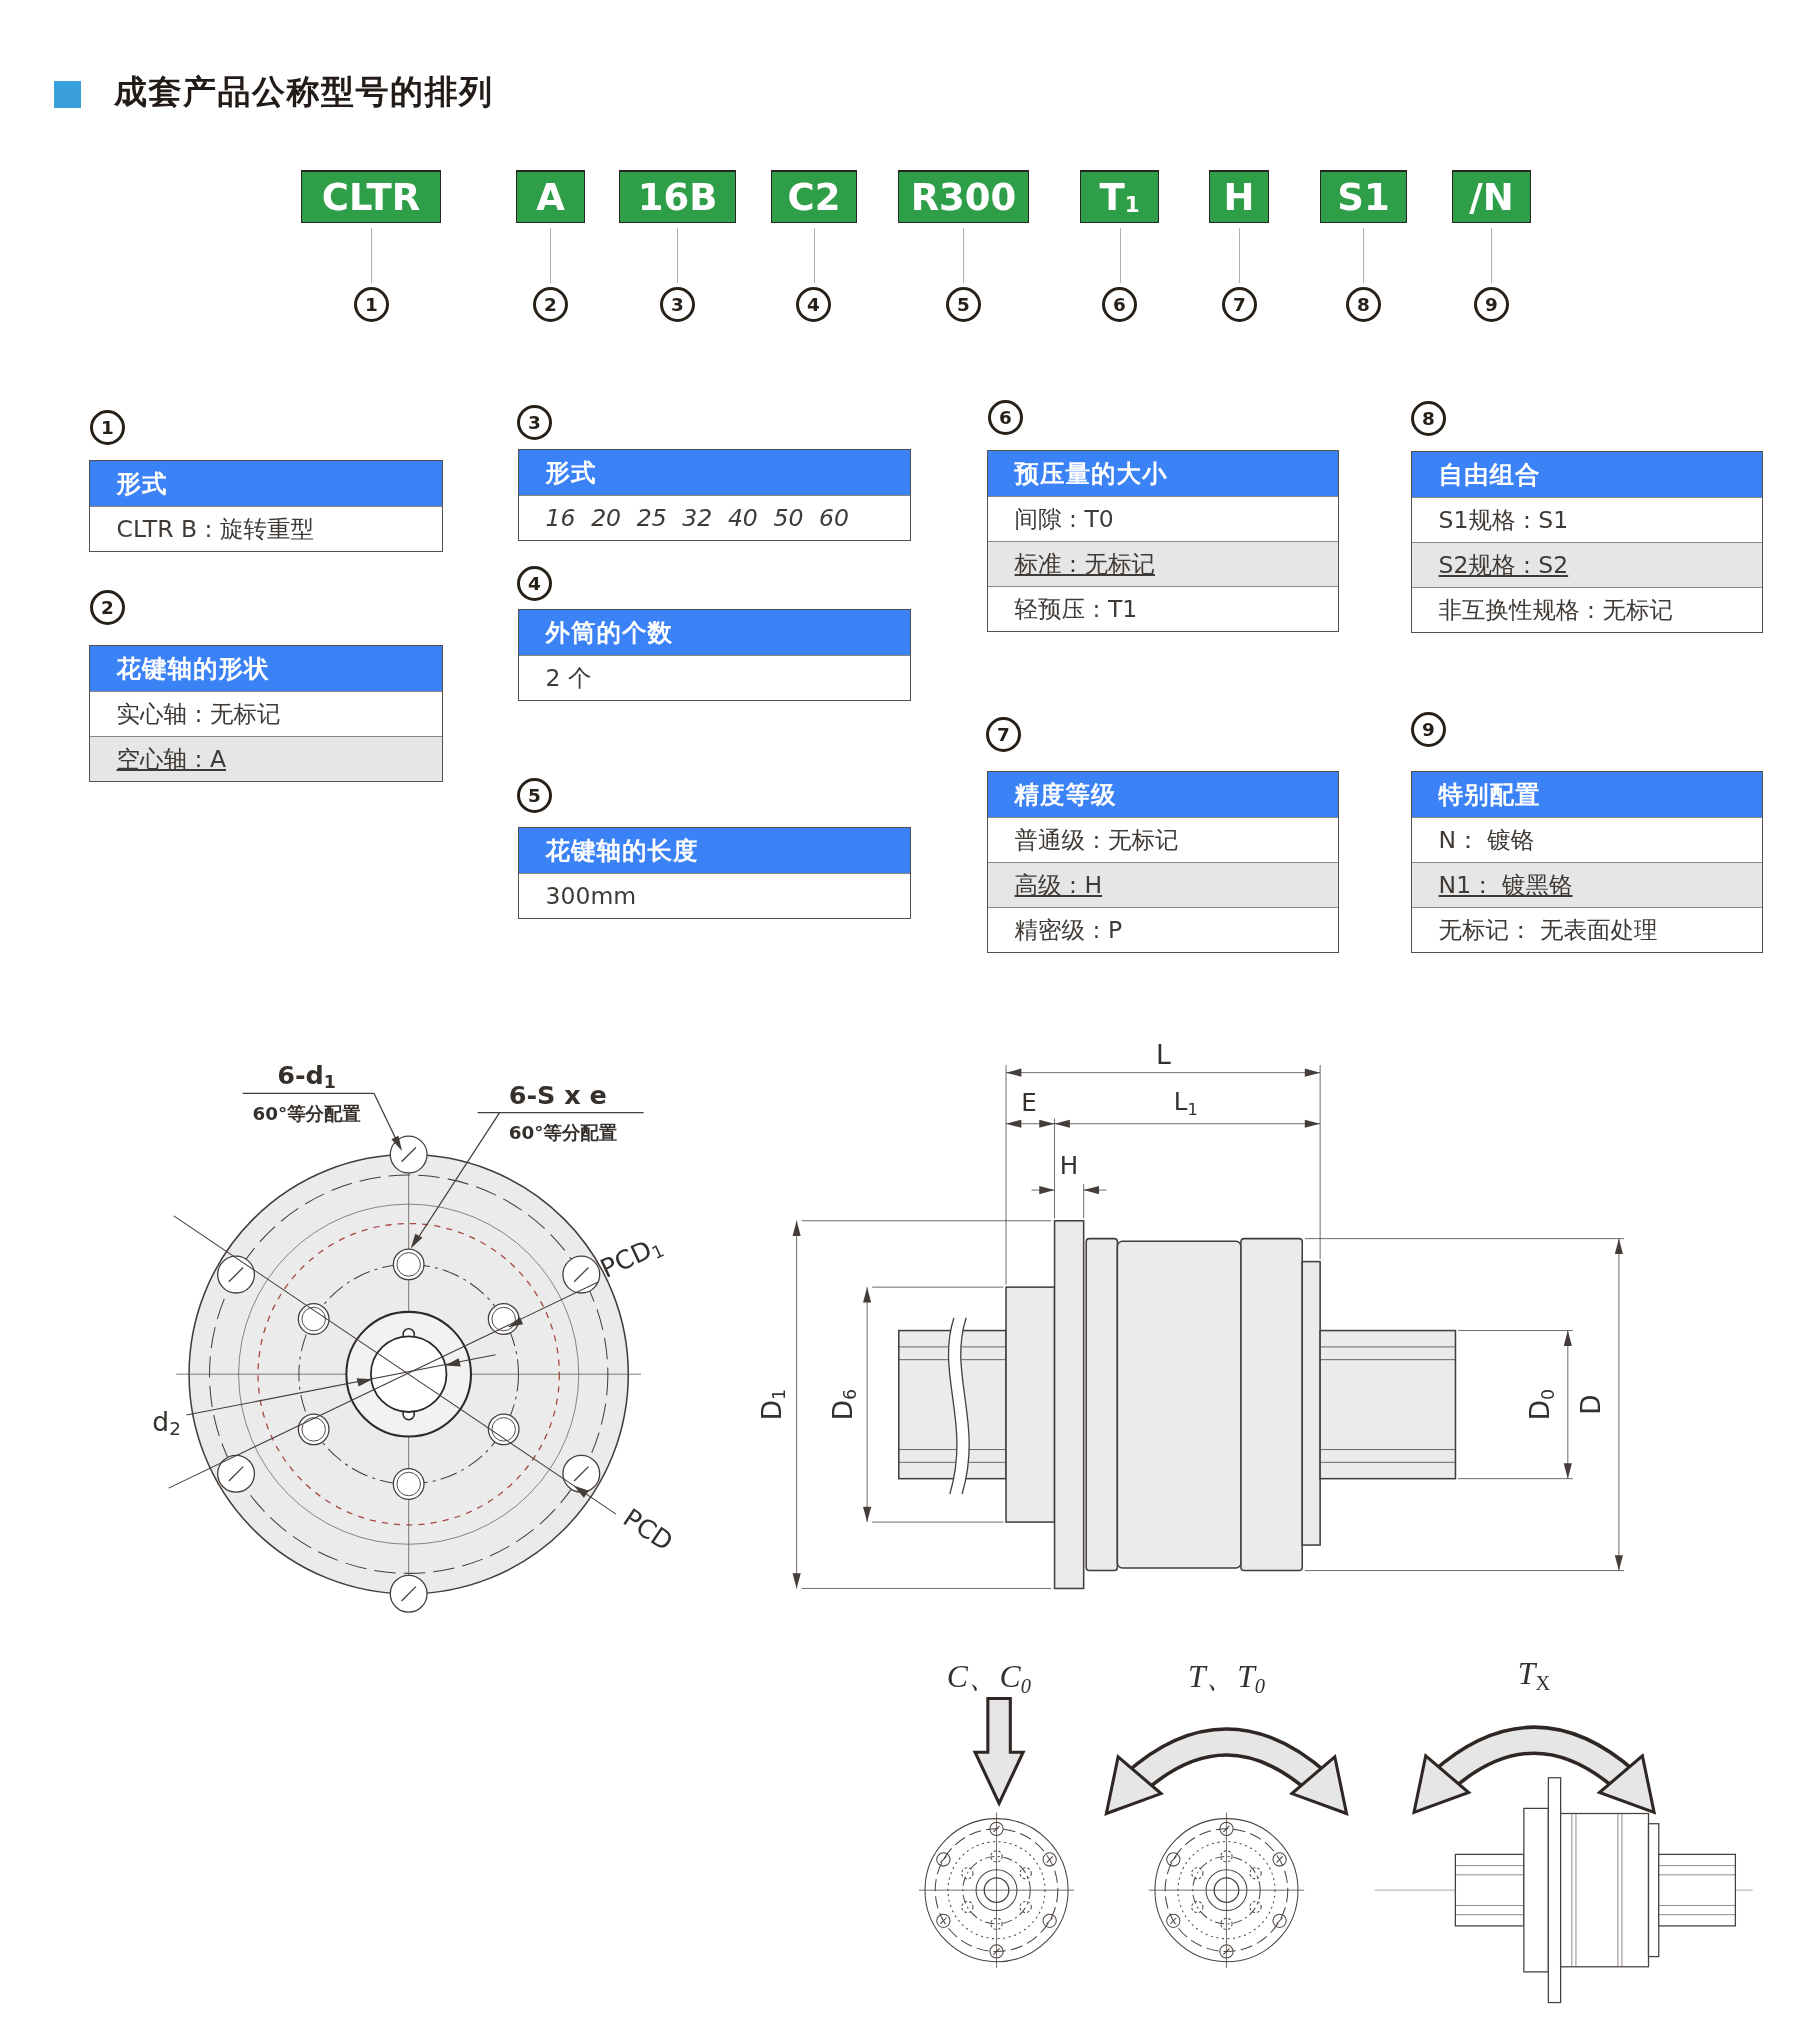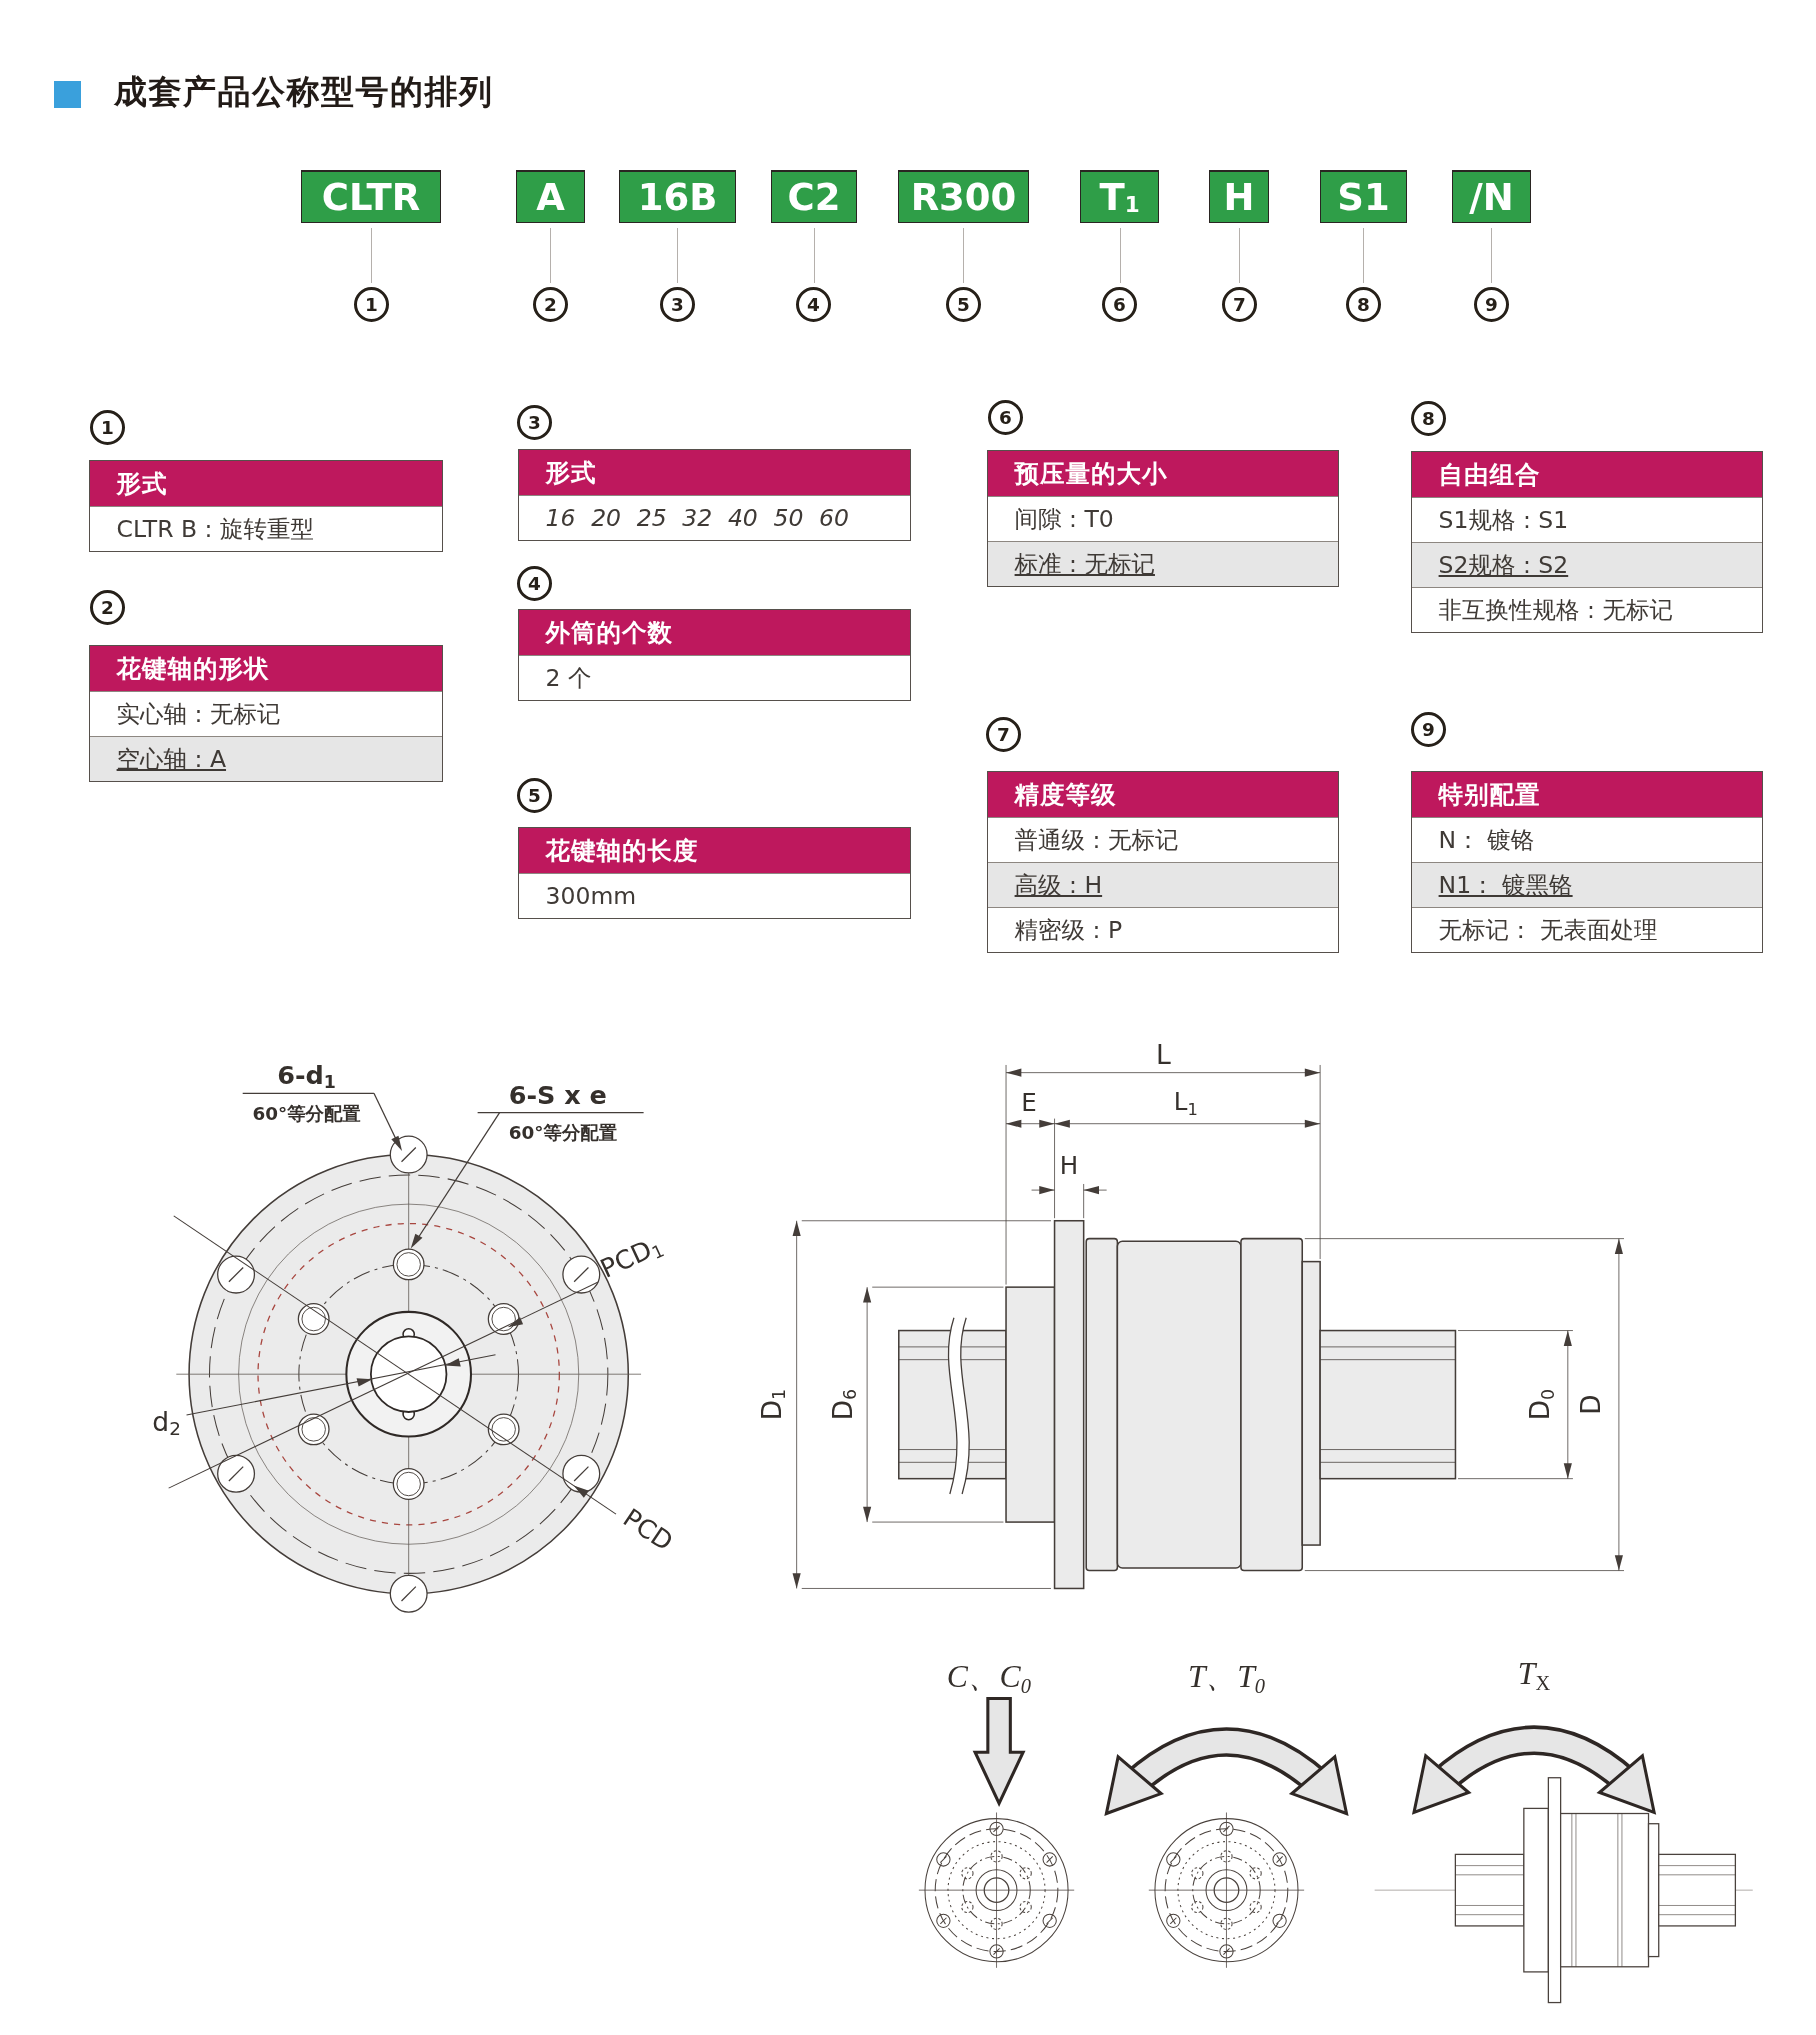--- a/index.html
+++ b/index.html
@@ -20,21 +20,21 @@
   .code-sub{font-size:21.5px;font-weight:bold;align-self:flex-end;margin-bottom:5.1px;}
   .code-line{position:absolute;top:228px;width:1px;height:55px;background:#b5b0ac;}
   .badge{
     position:absolute;width:29px;height:29px;border:3.1px solid #262019;border-radius:50%;
     background:#ffffff;display:flex;align-items:center;justify-content:center;
     font-size:18.4px;font-weight:bold;color:#262019;box-sizing:content-box;
   }
   
   .tbl{position:absolute;border:1px solid #56504b;background:#ffffff;box-sizing:border-box;}
   .tbl-header{
-    height:45px;background:#be185d;color:#ffffff;font-size:24.5px;font-weight:bold;
+    height:45px;background:#3b82f6;color:#ffffff;font-size:24.5px;font-weight:bold;
     display:flex;align-items:center;padding-left:26.6px;letter-spacing:1px;box-sizing:border-box;
   }
   .tbl-row{
     height:45px;font-size:23.5px;color:#3f3a36;display:flex;align-items:center;
     padding-left:26.6px;border-top:1px solid #8d8781;box-sizing:border-box;background:#ffffff;
   }
   .tbl-row.shaded{background:#e6e6e6;text-decoration:underline;}
   .tbl-row.numlist{word-spacing:8.2px;font-style:italic;}
   
   .draw{position:absolute;}
@@ -137,20 +137,21 @@
   <div class="tbl" style="left:518px;top:827px;width:393px">
     <div class="tbl-header">花键轴的长度</div>
     <div class="tbl-row">300mm</div>
   </div>
 
   <div class="badge" style="left:988px;top:400px">6</div>
   <div class="tbl" style="left:987px;top:450px;width:352px">
     <div class="tbl-header">预压量的大小</div>
     <div class="tbl-row">间隙 : T0</div>
     <div class="tbl-row shaded">标准 : 无标记</div>
+    <div class="tbl-row">轻预压 : T1</div>
   </div>
 
   <div class="badge" style="left:986px;top:717px">7</div>
   <div class="tbl" style="left:987px;top:771px;width:352px">
     <div class="tbl-header">精度等级</div>
     <div class="tbl-row">普通级 : 无标记</div>
     <div class="tbl-row shaded">高级 : H</div>
     <div class="tbl-row">精密级 : P</div>
   </div>
 

